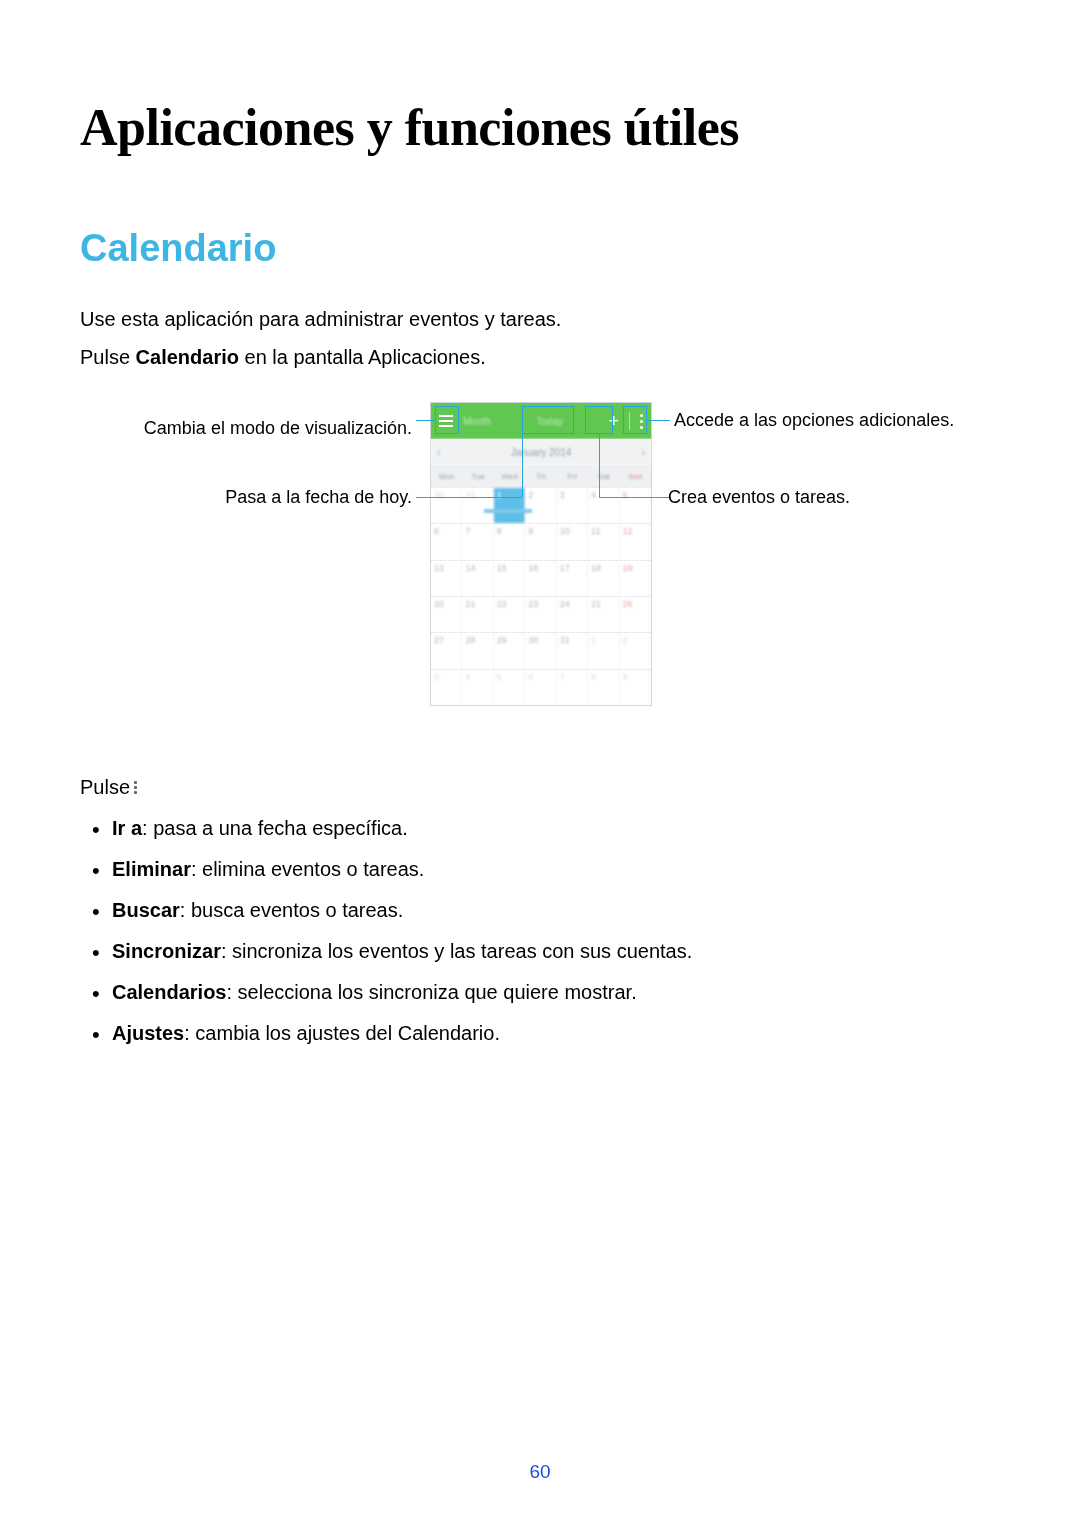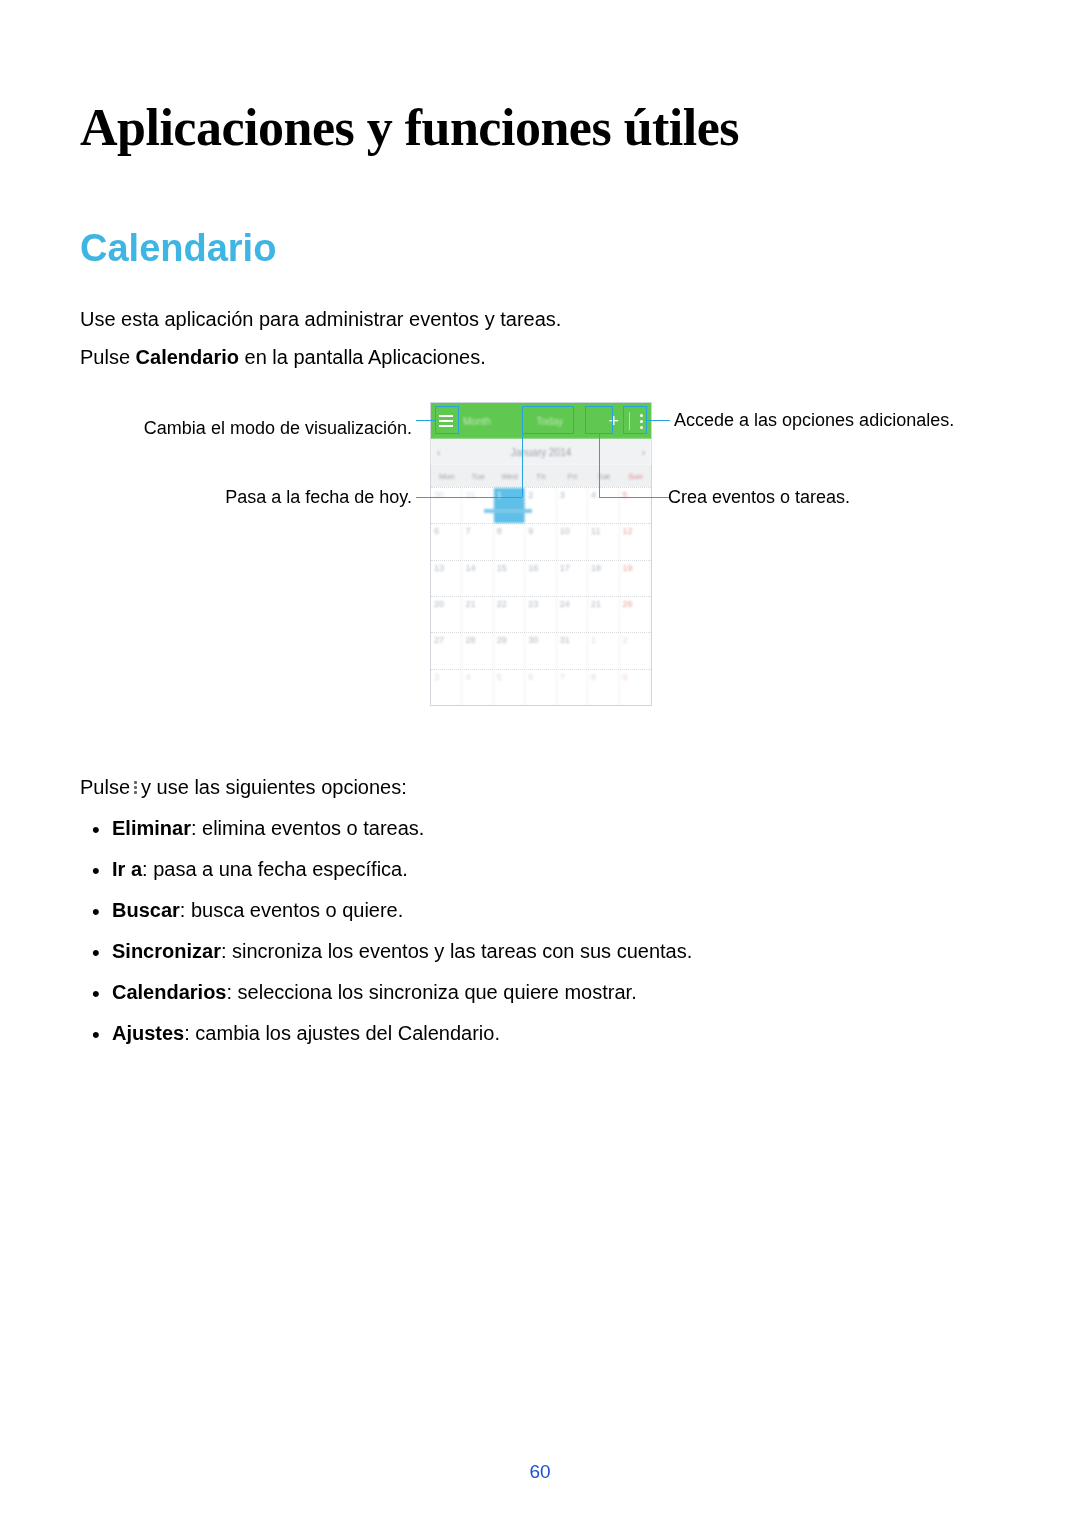--- a/index.html
+++ b/index.html
@@ -317,26 +317,25 @@
     <div class="callout-label" style="left:588px; top:85px;text-align:center;">Crea eventos o tareas.</div>
   </div>
 
   <p class="opt-line">
     <span>Pulse </span>
     <span class="inline-dots">
         <span></span>
         <span></span>
         <span></span>
       </span>
-    <span> y use las siguientes opciones:</span>
   </p>
 
   <ul class="opt-list" id="opt-list">
+      <li><span class="bold">Ir a</span><span>: pasa a una fecha específica.</span></li>
       <li><span class="bold">Eliminar</span><span>: elimina eventos o tareas.</span></li>
-      <li><span class="bold">Ir a</span><span>: pasa a una fecha específica.</span></li>
-      <li><span class="bold">Buscar</span><span>: busca eventos o quiere.</span></li>
+      <li><span class="bold">Buscar</span><span>: busca eventos o tareas.</span></li>
       <li><span class="bold">Sincronizar</span><span>: sincroniza los eventos y las tareas con sus cuentas.</span></li>
       <li><span class="bold">Calendarios</span><span>: selecciona los sincroniza que quiere mostrar.</span></li>
       <li><span class="bold">Ajustes</span><span>: cambia los ajustes del Calendario.</span></li>
     </ul>
 </div>
 
 <div class="page-num">60</div>
 
 </body></html>

